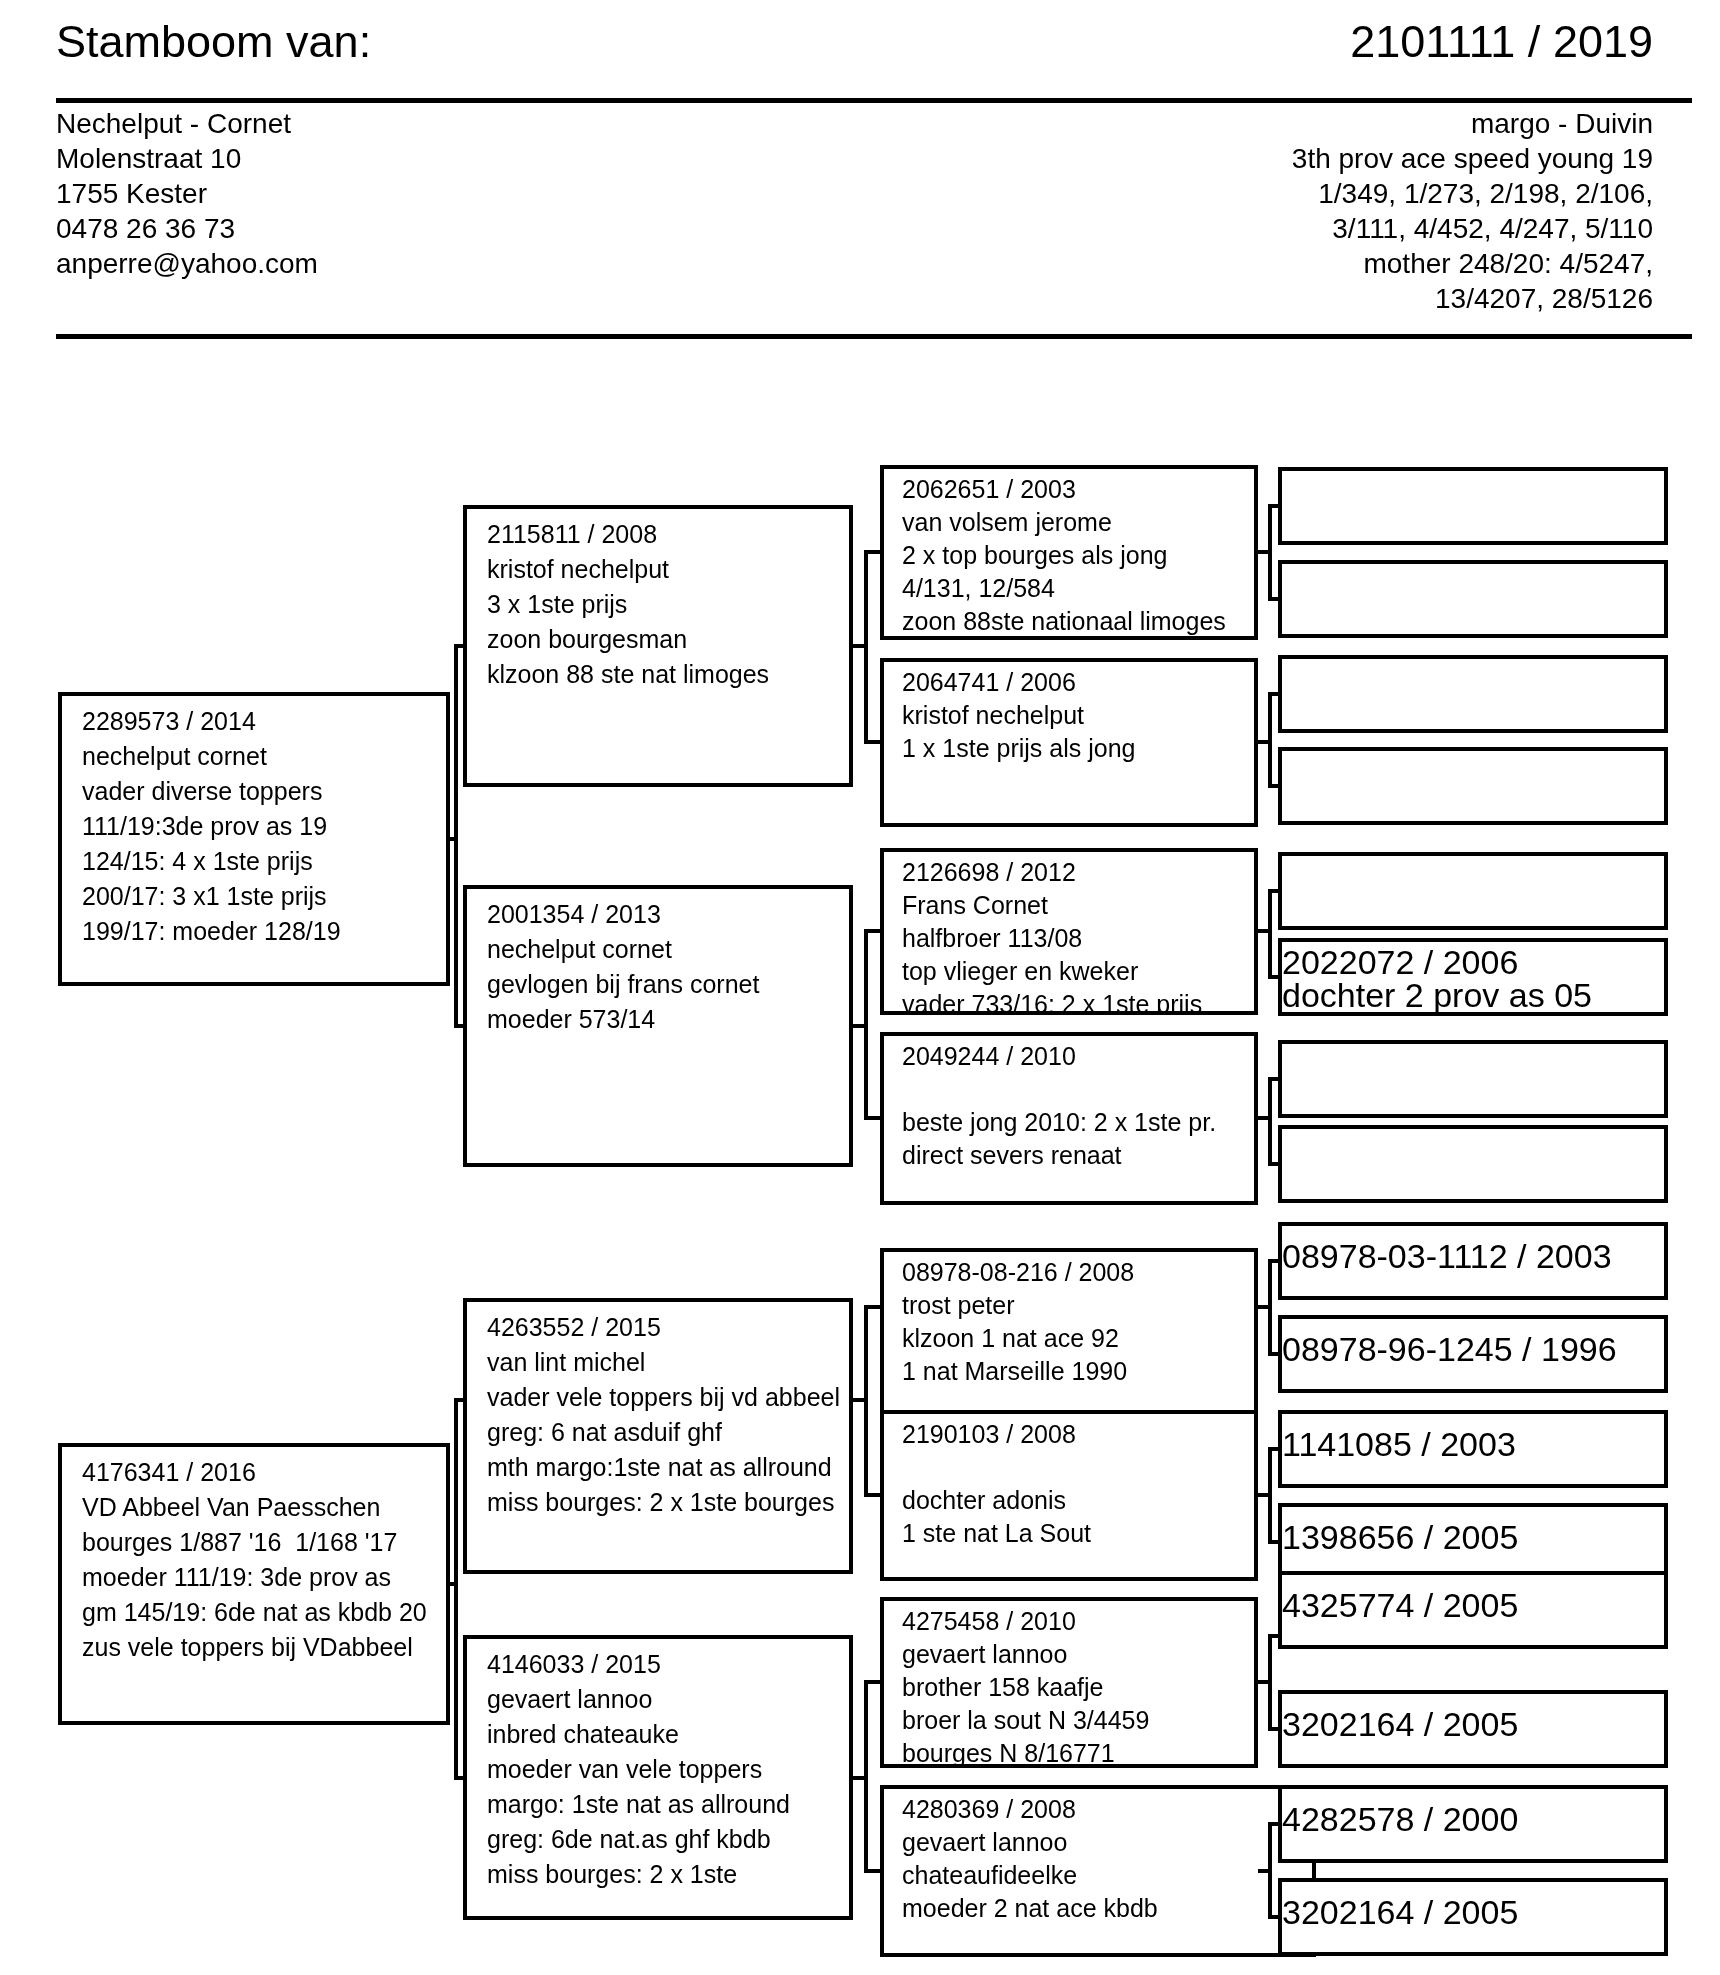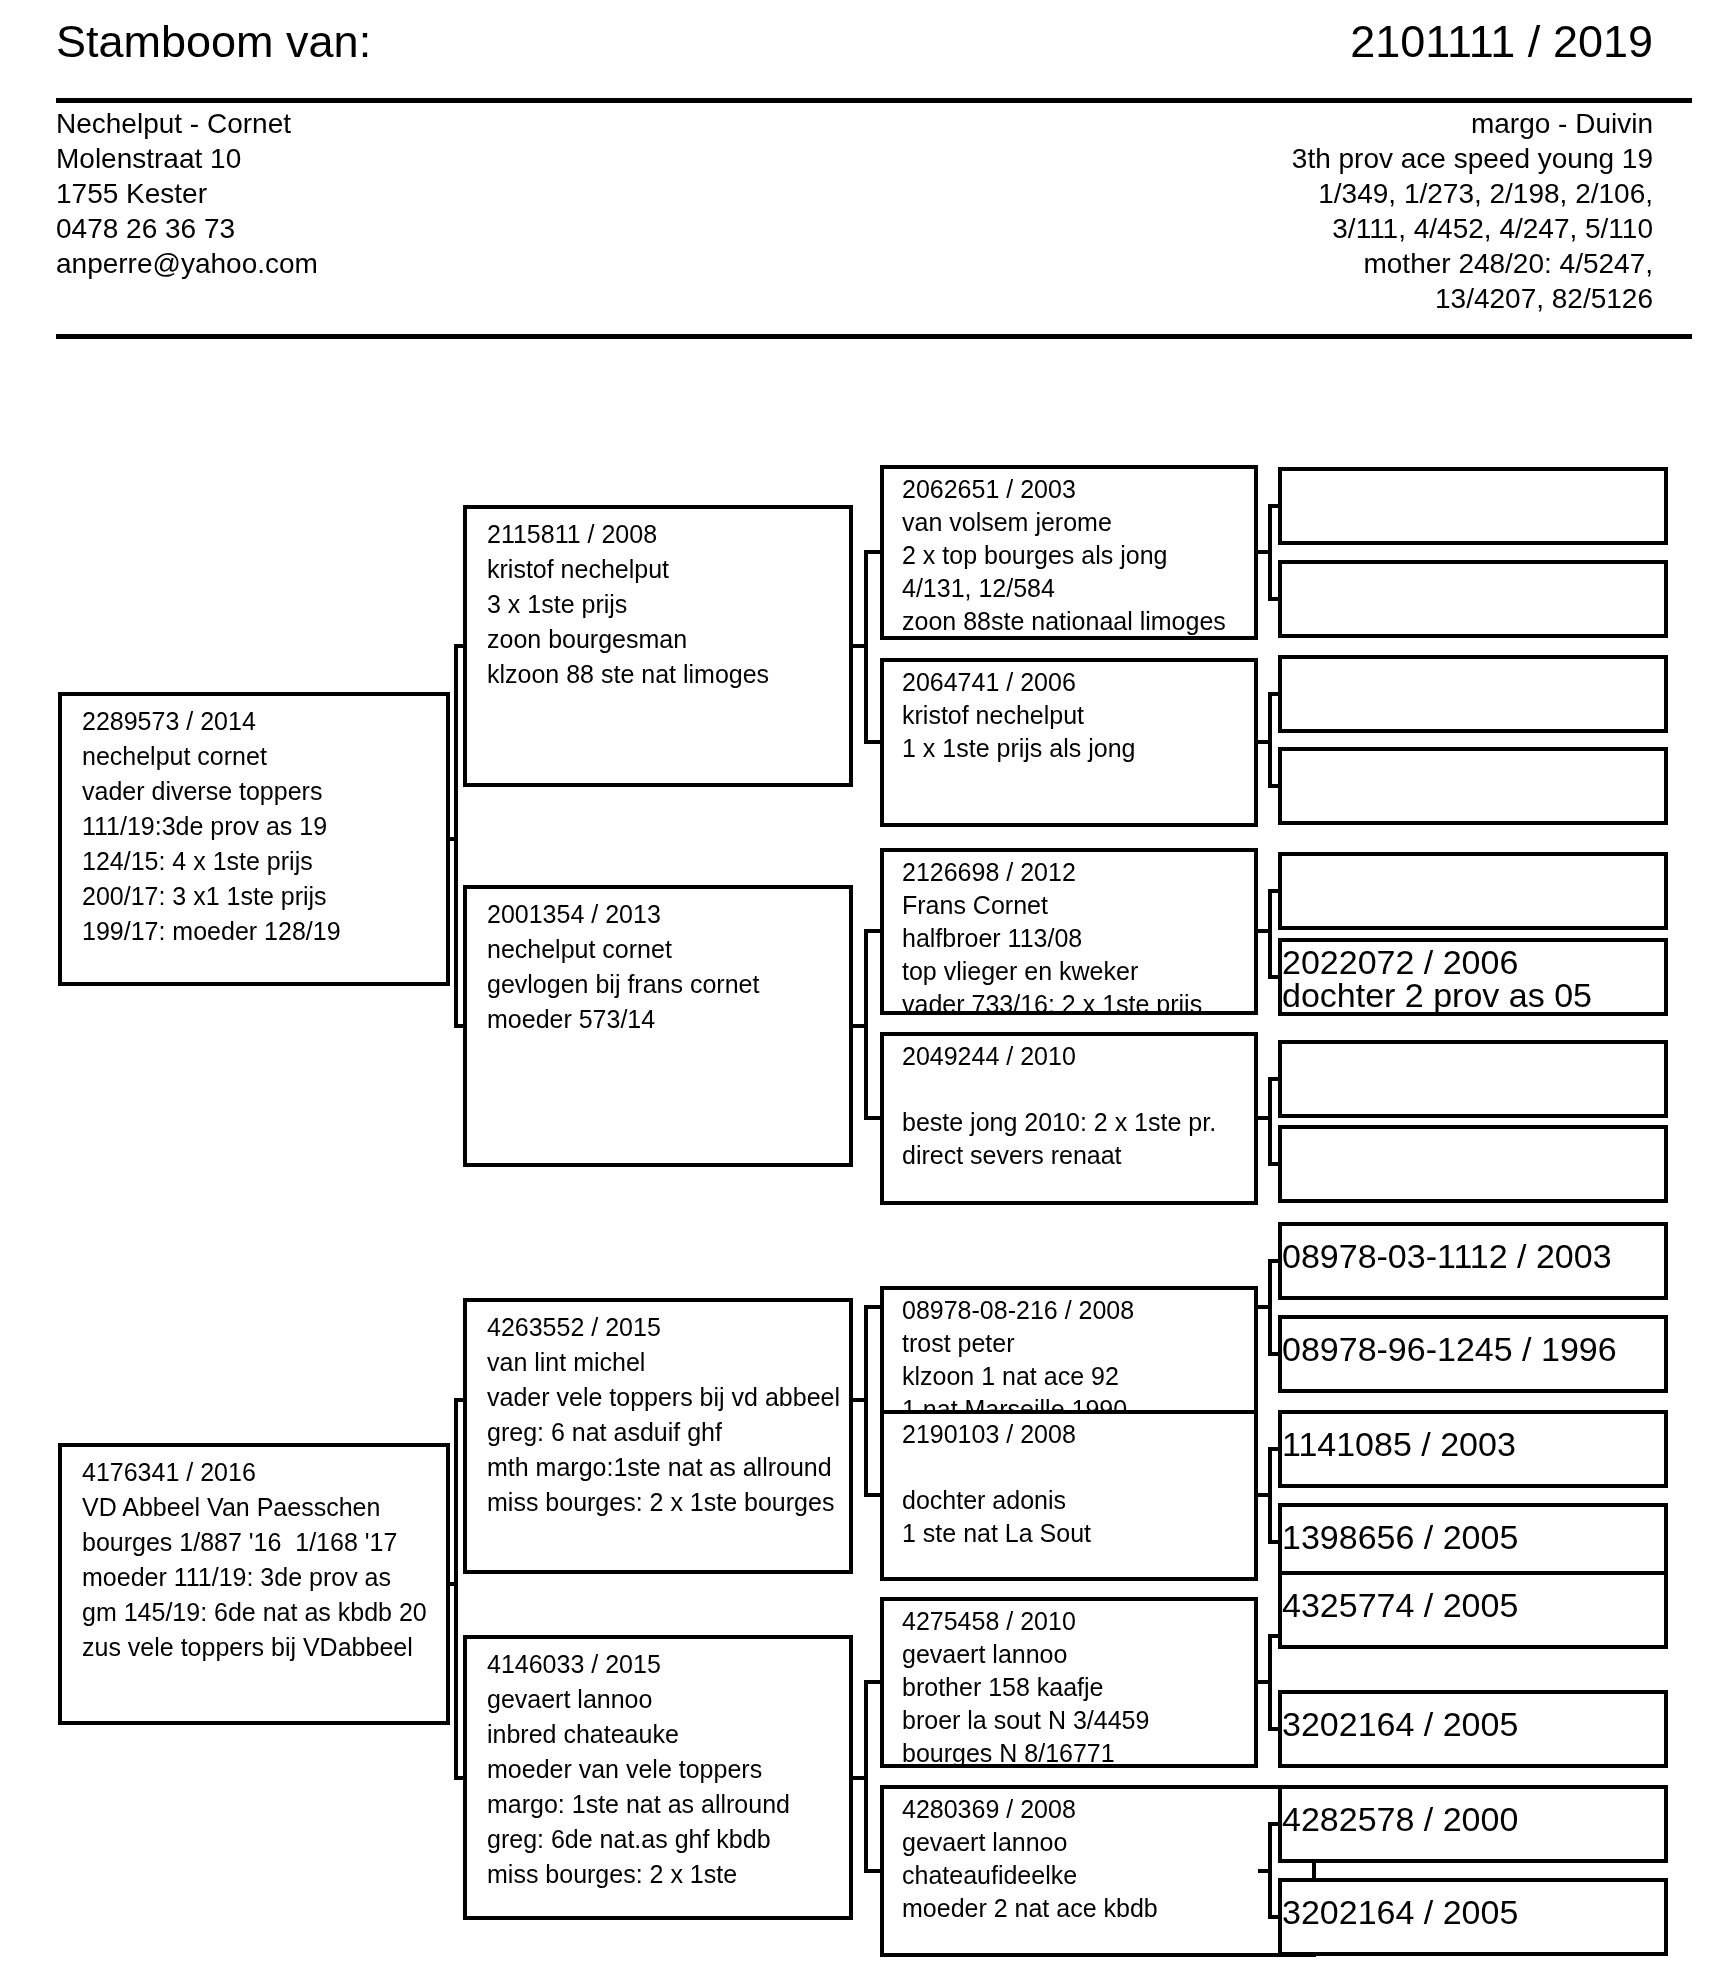--- a/index.html
+++ b/index.html
@@ -40,21 +40,21 @@
     <div>0478 26 36 73</div>
     <div>anperre@yahoo.com</div>
   </div>
 
   <div class="bird">
       <div class="ln">margo - Duivin</div>
       <div class="ln">3th prov ace speed young 19</div>
       <div class="ln">1/349, 1/273, 2/198, 2/106,</div>
       <div class="ln">3/111, 4/452, 4/247, 5/110</div>
       <div class="ln">mother 248/20: 4/5247,</div>
-      <div class="ln">13/4207, 82/5126</div>
+      <div class="ln">13/4207, 28/5126</div>
     </div>
 
   <div class="rule rule2"></div>
 
   <div class="box c1" style="left:50px;top:692px;width:392px;height:294px">
       <div class="ln">2289573 / 2014</div>
       <div class="ln">nechelput cornet</div>
       <div class="ln">vader diverse toppers</div>
       <div class="ln">111/19:3de prov as 19</div>
       <div class="ln">124/15: 4 x 1ste prijs</div>
@@ -119,21 +119,21 @@
       <div class="ln">halfbroer 113/08</div>
       <div class="ln">top vlieger en kweker</div>
       <div class="ln">vader 733/16: 2 x 1ste prijs</div>
     </div>
   <div class="box c3" style="left:872px;top:1032px;width:378px;height:173px">
       <div class="ln">2049244 / 2010</div>
       <div class="ln">&nbsp;</div>
       <div class="ln">beste jong 2010: 2 x 1ste pr.</div>
       <div class="ln">direct severs renaat</div>
     </div>
-  <div class="box c3" style="left:872px;top:1286px;width:378px;height:168px">
+  <div class="box c3" style="left:872px;top:1248px;width:378px;height:168px">
       <div class="ln">08978-08-216 / 2008</div>
       <div class="ln">trost peter</div>
       <div class="ln">klzoon 1 nat ace 92</div>
       <div class="ln">1 nat Marseille 1990</div>
     </div>
   <div class="box c3" style="left:872px;top:1410px;width:378px;height:171px">
       <div class="ln">2190103 / 2008</div>
       <div class="ln">&nbsp;</div>
       <div class="ln">dochter adonis</div>
       <div class="ln">1 ste nat La Sout</div>

